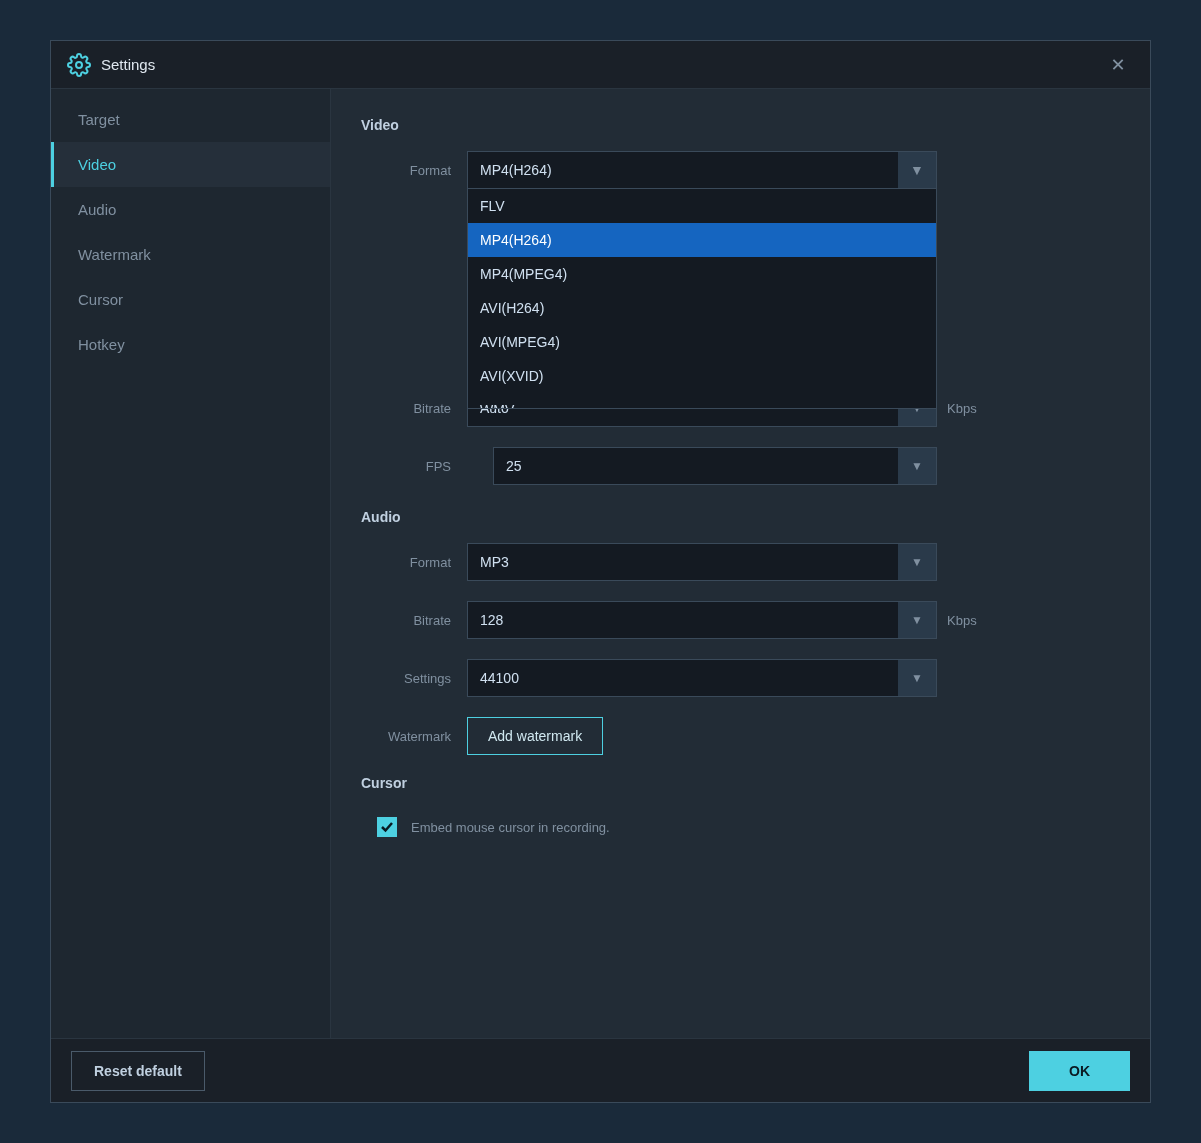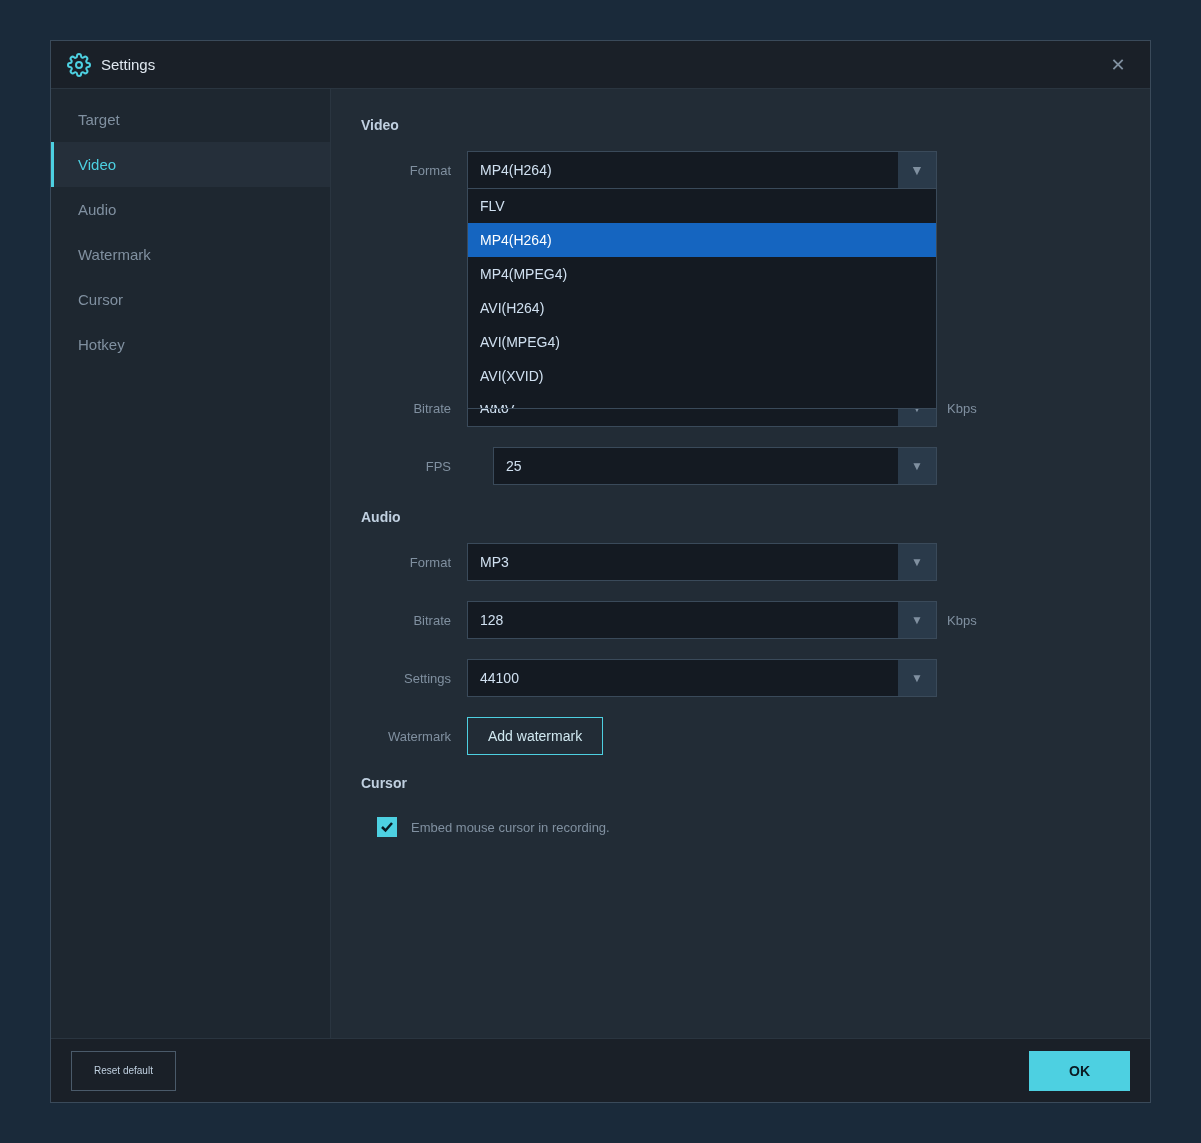--- a/index.html
+++ b/index.html
@@ -226,23 +226,24 @@
       display: flex;
       align-items: center;
       padding: 0 20px;
       flex-shrink: 0;
     }
     .reset-btn {
       background: transparent;
       border: 1px solid #4a5a6a;
       color: #c0d0e0;
       padding: 10px 22px;
-      font-size: 10px;
+      font-size: 14px;
       cursor: pointer;
       height: 40px;
+      font-weight: bold;
     }
     .ok-btn {
       margin-left: auto;
       background: #4dd0e1;
       border: none;
       color: #0a1a22;
       padding: 10px 40px;
       font-size: 14px;
       font-weight: 600;
       cursor: pointer;

